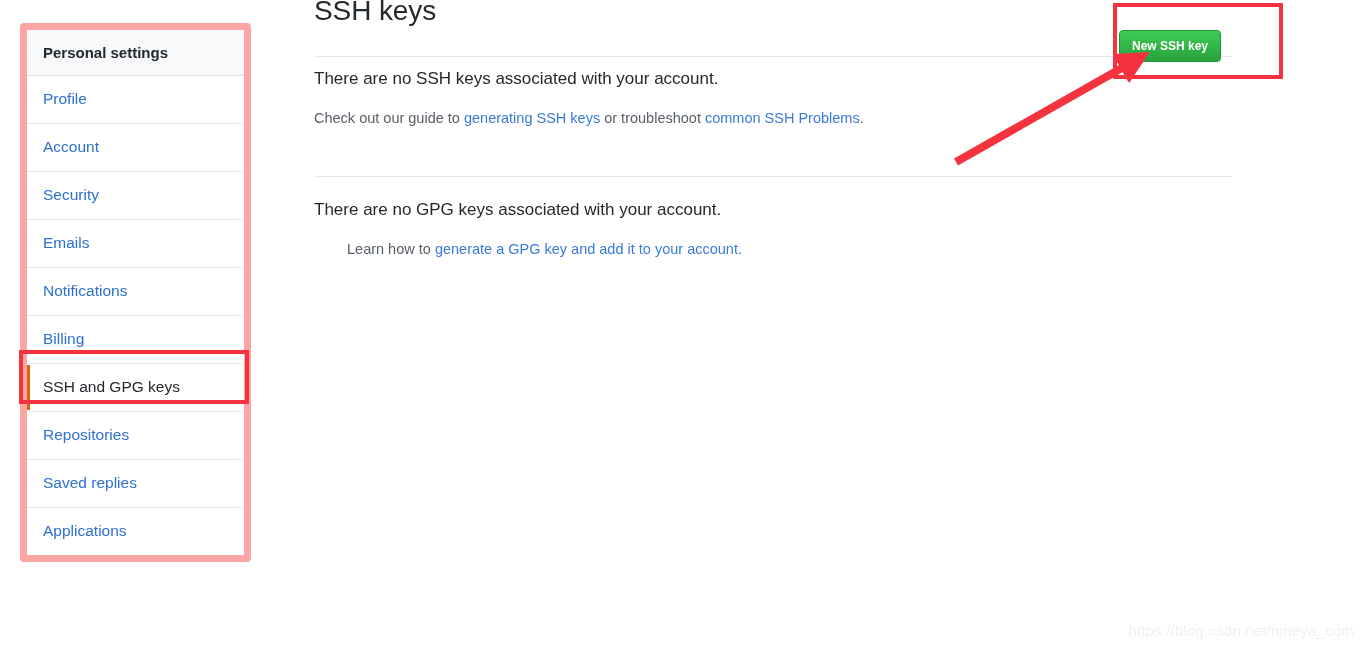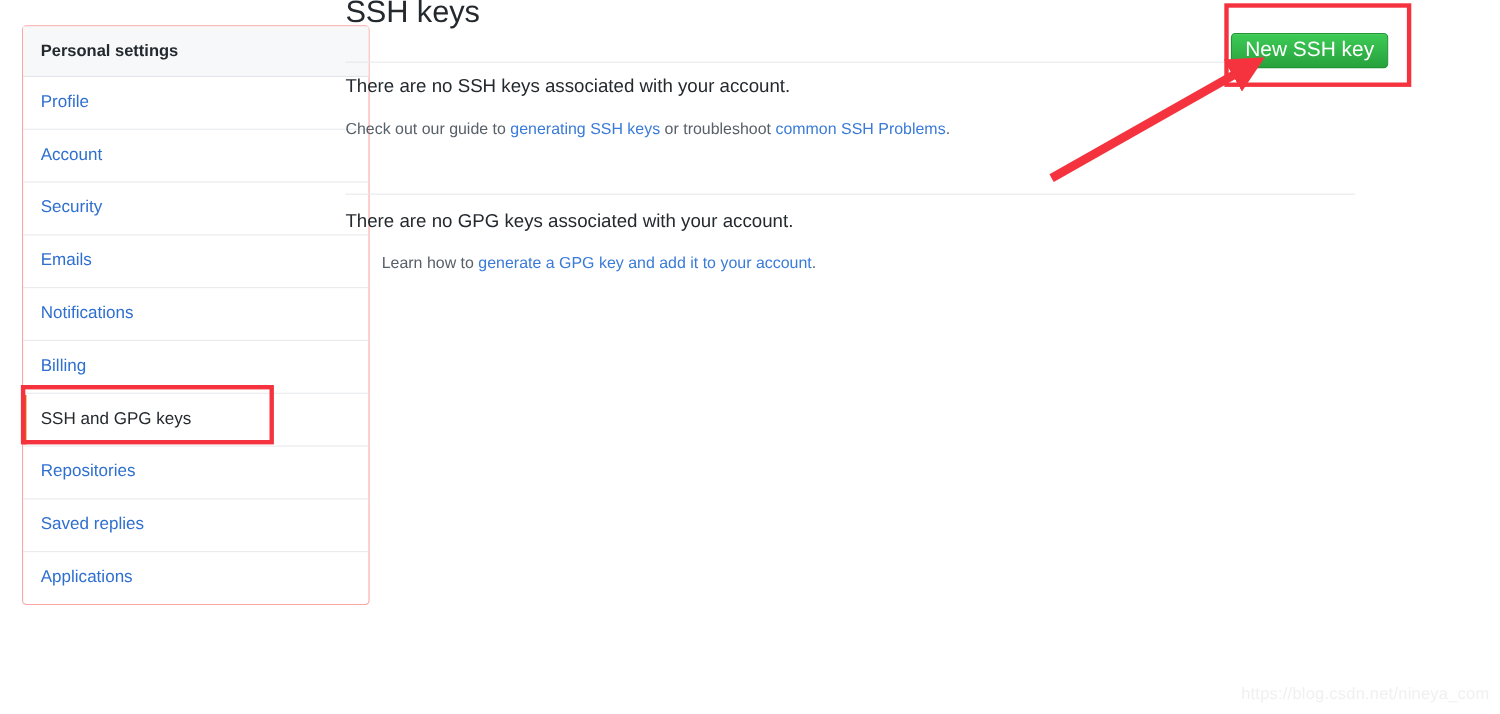--- a/index.html
+++ b/index.html
@@ -15,22 +15,22 @@
     font-family: "Liberation Sans", sans-serif;
     color: #24292e;
     -webkit-font-smoothing: antialiased;
   }
 
   
   #sidebar {
     position: absolute;
     left: 20px;
     top: 23px;
-    width: 316px;
-    border: 1px solid #fca5a5;
+    width: 231px;
+    border: 7px solid #fca5a5;
     border-radius: 4px;
     background: #ffffff;
     box-sizing: border-box;
   }
   #sidebar-header {
     background: #f6f8fa;
     border-bottom: 1px solid #e1e4e8;
     font-size: 15px;
     font-weight: bold;
     color: #24292e;
@@ -104,22 +104,22 @@
   a.link {
     color: #3a7bd8;
     text-decoration: none;
     cursor: pointer;
   }
 
   
   .btn-green {
     position: absolute;
     font-family: "Liberation Sans", sans-serif;
-    font-size: 19px;
-    font-weight: normal;
+    font-size: 12px;
+    font-weight: bold;
     color: #ffffff;
     background: linear-gradient(180deg, #3dcb55 0%, #34b84b 45%, #27a23c 100%);
     border: 1px solid #1e9433;
     border-radius: 4px;
     padding: 0 12px;
     height: 32px;
     line-height: 30px;
     text-align: center;
     cursor: pointer;
     box-sizing: border-box;
@@ -187,21 +187,21 @@
     <div class="empty-line" style="margin-top:11px;">There are no SSH keys associated with your account.</div>
 
     <div class="help-line" style="margin-top:18px;">
       <span>Check out our guide to </span><a class="link">generating SSH keys</a><span> or troubleshoot </span><a class="link">common SSH Problems</a><span>.</span>
     </div>
   </section>
 
   <section class="section" style="margin-top:48px;">
     <div class="rule"></div>
 
-    <div class="empty-line" style="margin-top:13px;">There are no GPG keys associated with your account.</div>
+    <div class="empty-line" style="margin-top:22px;">There are no GPG keys associated with your account.</div>
 
     <div class="help-line" style="margin-top:18px;margin-left:33px;">
       <span>Learn how to </span><a class="link">generate a GPG key and add it to your account</a><span>.</span>
     </div>
   </section>
 
 </main>
 
 <div class="anno-box" id="anno-box-button"></div>
 <div class="anno-box" id="anno-box-sidebar"></div>

